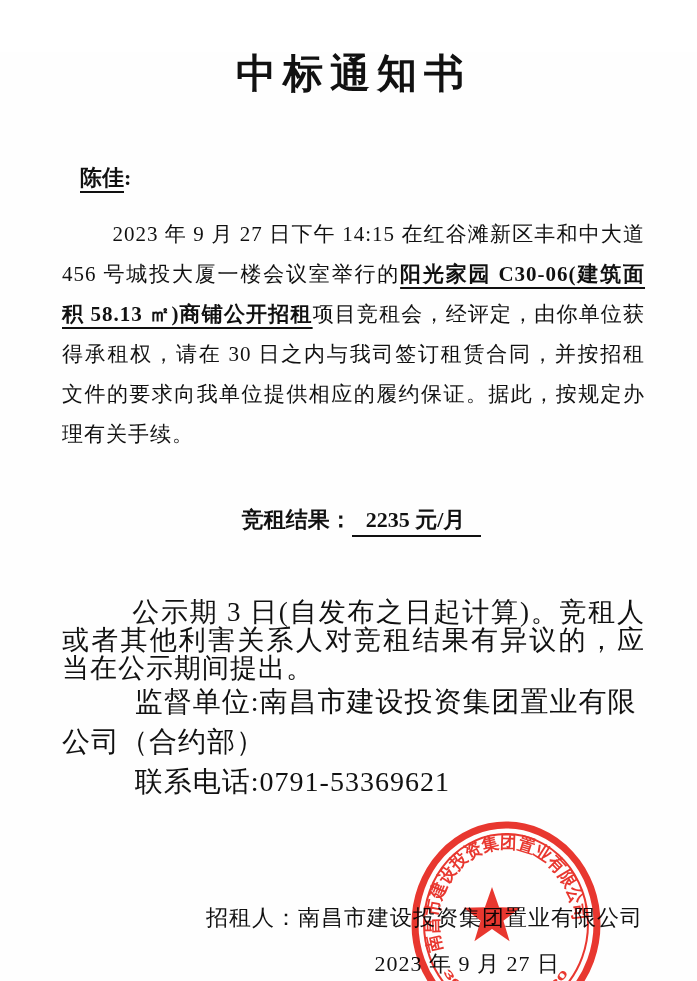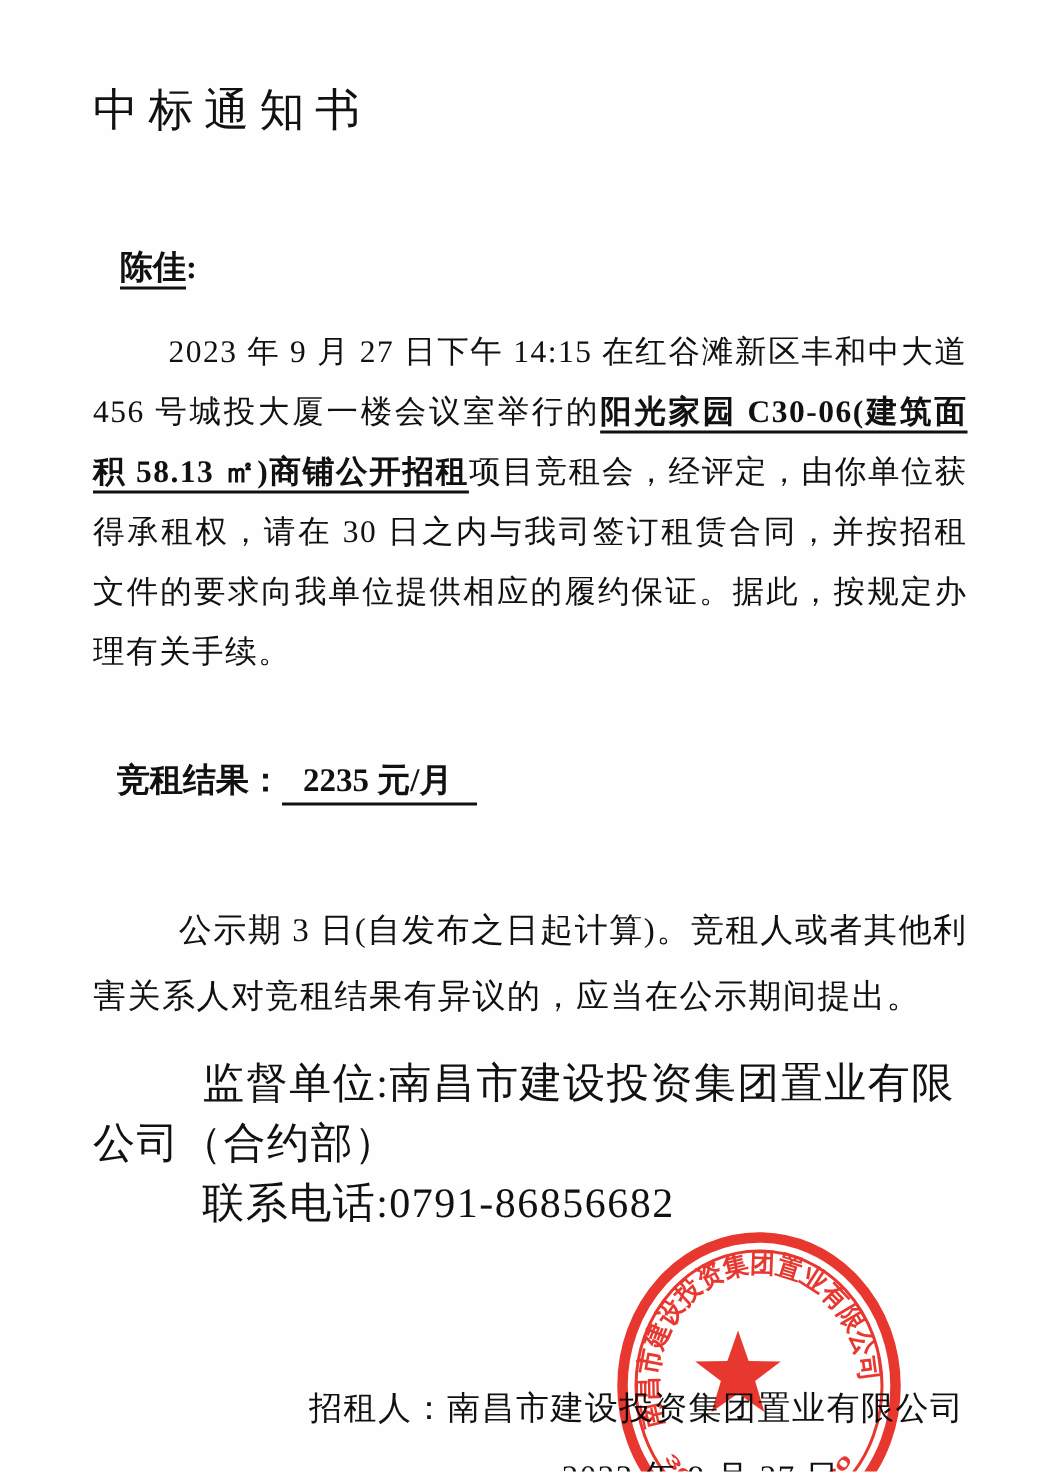--- a/index.html
+++ b/index.html
@@ -13,24 +13,24 @@
   }
   .page {
     position: relative;
     width: 697px; height: 981px;
     padding: 0 52px 0 62px;
     box-sizing: border-box;
     background: #fefefe;
   }
   .title {
     margin: 52px 0 0 0;
-    font-size: 30px;
+    font-size: 40px;
     line-height: 44px;
-    font-weight: normal;
-    text-align: left;
+    font-weight: bold;
+    text-align: center;
     letter-spacing: 7px;
   }
   .salutation {
     margin: 62px 0 0 18px;
     font-size: 22px;
     line-height: 40px;
     font-weight: bold;
   }
   .u-name {
     text-decoration: underline;
@@ -48,31 +48,32 @@
   .u-inline {
     font-weight: bold;
     text-decoration: underline;
     text-underline-offset: 6px;
     text-decoration-thickness: 2px;
   }
   .result {
     margin: 46px 0 0 16px;
     font-size: 22px;
     line-height: 40px;
+    text-align: center;
   }
   .result-label { font-weight: bold; }
   .result-value {
     font-weight: bold;
     border-bottom: 2px solid #111;
     padding: 0 16px 3px 14px;
   }
   .notice {
-    margin: 58px 0 17px 0;
-    font-size: 22px;
-    line-height: 44px;
+    margin: 58px 0 0 0;
+    font-size: 27px;
+    line-height: 28px;
     letter-spacing: 1px;
     text-align: justify;
     text-indent: 2.6em;
   }
   .plain-line {
     margin: 0;
     font-size: 28px;
     line-height: 40px;
     letter-spacing: 1px;
     text-indent: 2.6em;
@@ -114,21 +115,21 @@
   <div class="salutation"><span class="u-name">陈佳</span><span>:</span></div>
 
   <p class="body-p"><span>2023 年 9 月 27 日下午 14:15 在红谷滩新区丰和中大道 456 号城投大厦一楼会议室举行的</span><span class="u-inline">阳光家园 C30-06(建筑面积 58.13 ㎡)商铺公开招租</span><span>项目竞租会，经评定，由你单位获得承租权，请在 30 日之内与我司签订租赁合同，并按招租文件的要求向我单位提供相应的履约保证。据此，按规定办理有关手续。</span></p>
 
   <p class="result"><span class="result-label">竞租结果：</span><span class="result-value">2235 元/月</span></p>
 
   <p class="notice">公示期 3 日(自发布之日起计算)。竞租人或者其他利害关系人对竞租结果有异议的，应当在公示期间提出。</p>
 
   <p class="plain-line">监督单位:南昌市建设投资集团置业有限公司（合约部）</p>
 
-  <p class="plain-line">联系电话:0791-86856682</p>
+  <p class="plain-line">联系电话:0791-53369621</p>
 
   <p class="sig-line"><span>招租人：</span><span>南昌市建设投资集团置业有限公司</span></p>
 
   <p class="date-line">2023 年 9 月 27 日</p>
 
   <svg class="stamp" viewBox="0 0 200 212" xmlns="http://www.w3.org/2000/svg">
     <ellipse cx="100" cy="106" rx="91" ry="99" fill="none" stroke="#e8261d" stroke-width="7"></ellipse>
     <ellipse cx="100" cy="106" rx="82" ry="90" fill="none" stroke="#e8261d" stroke-width="2"></ellipse>
     <defs>
       <path id="sealTextPath" d="M 36.1 132 A 68 76 0 1 1 163.9 132" fill="none"></path>

